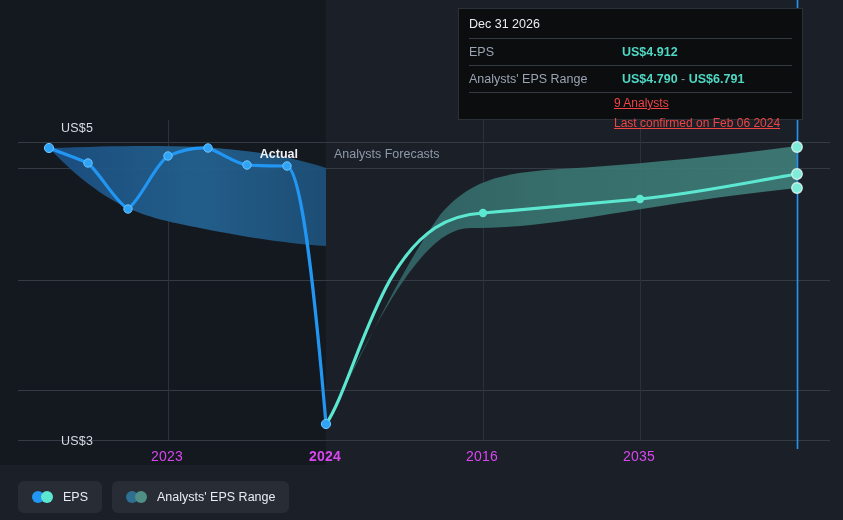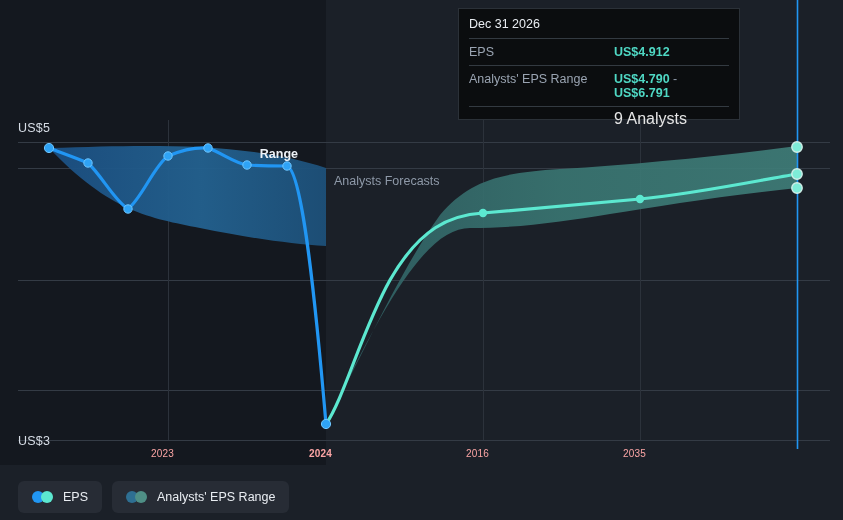--- a/index.html
+++ b/index.html
@@ -10,41 +10,41 @@
   #root{position:relative;width:843px;height:520px;background:#1b2028;}
 
   
   .zone-actual{position:absolute;left:0;top:0;width:326px;height:465px;background:#14181f;}
   .zone-forecast{position:absolute;left:326px;top:0;width:517px;height:465px;background:#1b2028;}
 
   
   svg.chart{position:absolute;left:0;top:0;width:843px;height:465px;}
 
   
-  .ylab{position:absolute;color:#d6dce5;font-size:12.5px;letter-spacing:.2px;}
-  .xlab{position:absolute;color:#fca5a5;font-size:10px;letter-spacing:.2px;}
+  .ylab{position:absolute;color:#d6dce5;font-size:12.5px;letter-spacing:.2px;margin-left:43px;}
+  .xlab{position:absolute;color:#d946ef;font-size:14px;letter-spacing:.2px;}
 
   
   .cap{position:absolute;font-size:12.5px;}
   .cap-actual{color:#eef2f7;font-weight:bold;right:545px;top:147px;}
-  .cap-forecast{color:#8e99a8;top:147px;left:334px;margin-top:27px;}
+  .cap-forecast{color:#8e99a8;top:147px;left:334px;}
 
   
-  .tooltip{position:absolute;left:458px;top:8px;width:282px;height:112px;
+  .tooltip{position:absolute;left:458px;top:8px;width:345px;height:112px;
            background:#0b0d0f;border:1px solid #2b3138;box-sizing:border-box;
            padding:0 10px;}
   .tt-title{color:#e9edf2;font-size:12.5px;padding:8px 0 7px 0;
             border-bottom:1px solid #333a41;}
   .tt-row{display:flex;font-size:12.5px;padding:6px 0 6px 0;
           border-bottom:1px solid #333a41;}
   .tt-row:last-child{border-bottom:none;}
   .tt-key{color:#9aa4b2;width:145px;flex:0 0 145px;}
-  .tt-val{color:#4fd8c4;font-weight:bold;}
+  .tt-val{color:#4fd8c4;font-weight:bold;margin-left:8px;}
   .tt-val .dash{color:#8e99a8;font-weight:normal;}
-  .tt-sub{color:#e5e5e5;font-size:16px;padding:3px 0 0 145px;}
+  .tt-sub{color:#ef4444;font-size:12px;padding:3px 0 0 145px;text-decoration:underline;}
   .tt-sub.last{padding-top:6px;}
 
   
   .legend{position:absolute;left:18px;top:481px;display:flex;gap:10px;}
   .pill{display:flex;align-items:center;gap:9px;background:#272c35;
         border-radius:6px;height:32px;padding:0 14px;box-sizing:border-box;}
   .pill span.txt{color:#e9edf2;font-size:12.5px;white-space:nowrap;}
   .dots{position:relative;width:22px;height:12px;flex:0 0 22px;}
   .dots i{position:absolute;top:0;width:12px;height:12px;border-radius:50%;display:block;}
   .dots i.a{left:0;}
@@ -143,41 +143,42 @@
   </svg>
 
   <div class="ylab" style="left:18px;top:121px;">US$5</div>
   <div class="ylab" style="left:18px;top:434px;">US$3</div>
 
   <div class="xlab" style="left:151px;top:448px;">2023</div>
   <div class="xlab" style="left:309px;top:448px;font-weight:bold;">2024</div>
   <div class="xlab" style="left:466px;top:448px;">2016</div>
   <div class="xlab" style="left:623px;top:448px;">2035</div>
 
-  <div class="cap cap-actual">Range</div>
+  <div class="cap cap-actual">Actual</div>
   <div class="cap cap-forecast">Analysts Forecasts</div>
 
   <div class="tooltip">
     <div class="tt-title">Dec 31 2026</div>
 
     <div class="tt-row">
       <div class="tt-key">EPS</div>
       <div class="tt-val">US$4.912</div>
     </div>
 
     <div class="tt-row">
       <div class="tt-key">Analysts' EPS Range</div>
       <div class="tt-val">
         <span>US$4.790</span>
         <span class="dash">-</span>
         <span>US$6.791</span>
       </div>
     </div>
 
     <div class="tt-sub">9 Analysts</div>
+    <div class="tt-sub last">Last confirmed on Feb 06 2024</div>
   </div>
 
   <div class="legend">
     <div class="pill">
       <span class="dots">
         <i class="a" style="background:#2196f3;"></i>
         <i class="b" style="background:#5ce8d0;"></i>
       </span>
       <span class="txt">EPS</span>
     </div>

